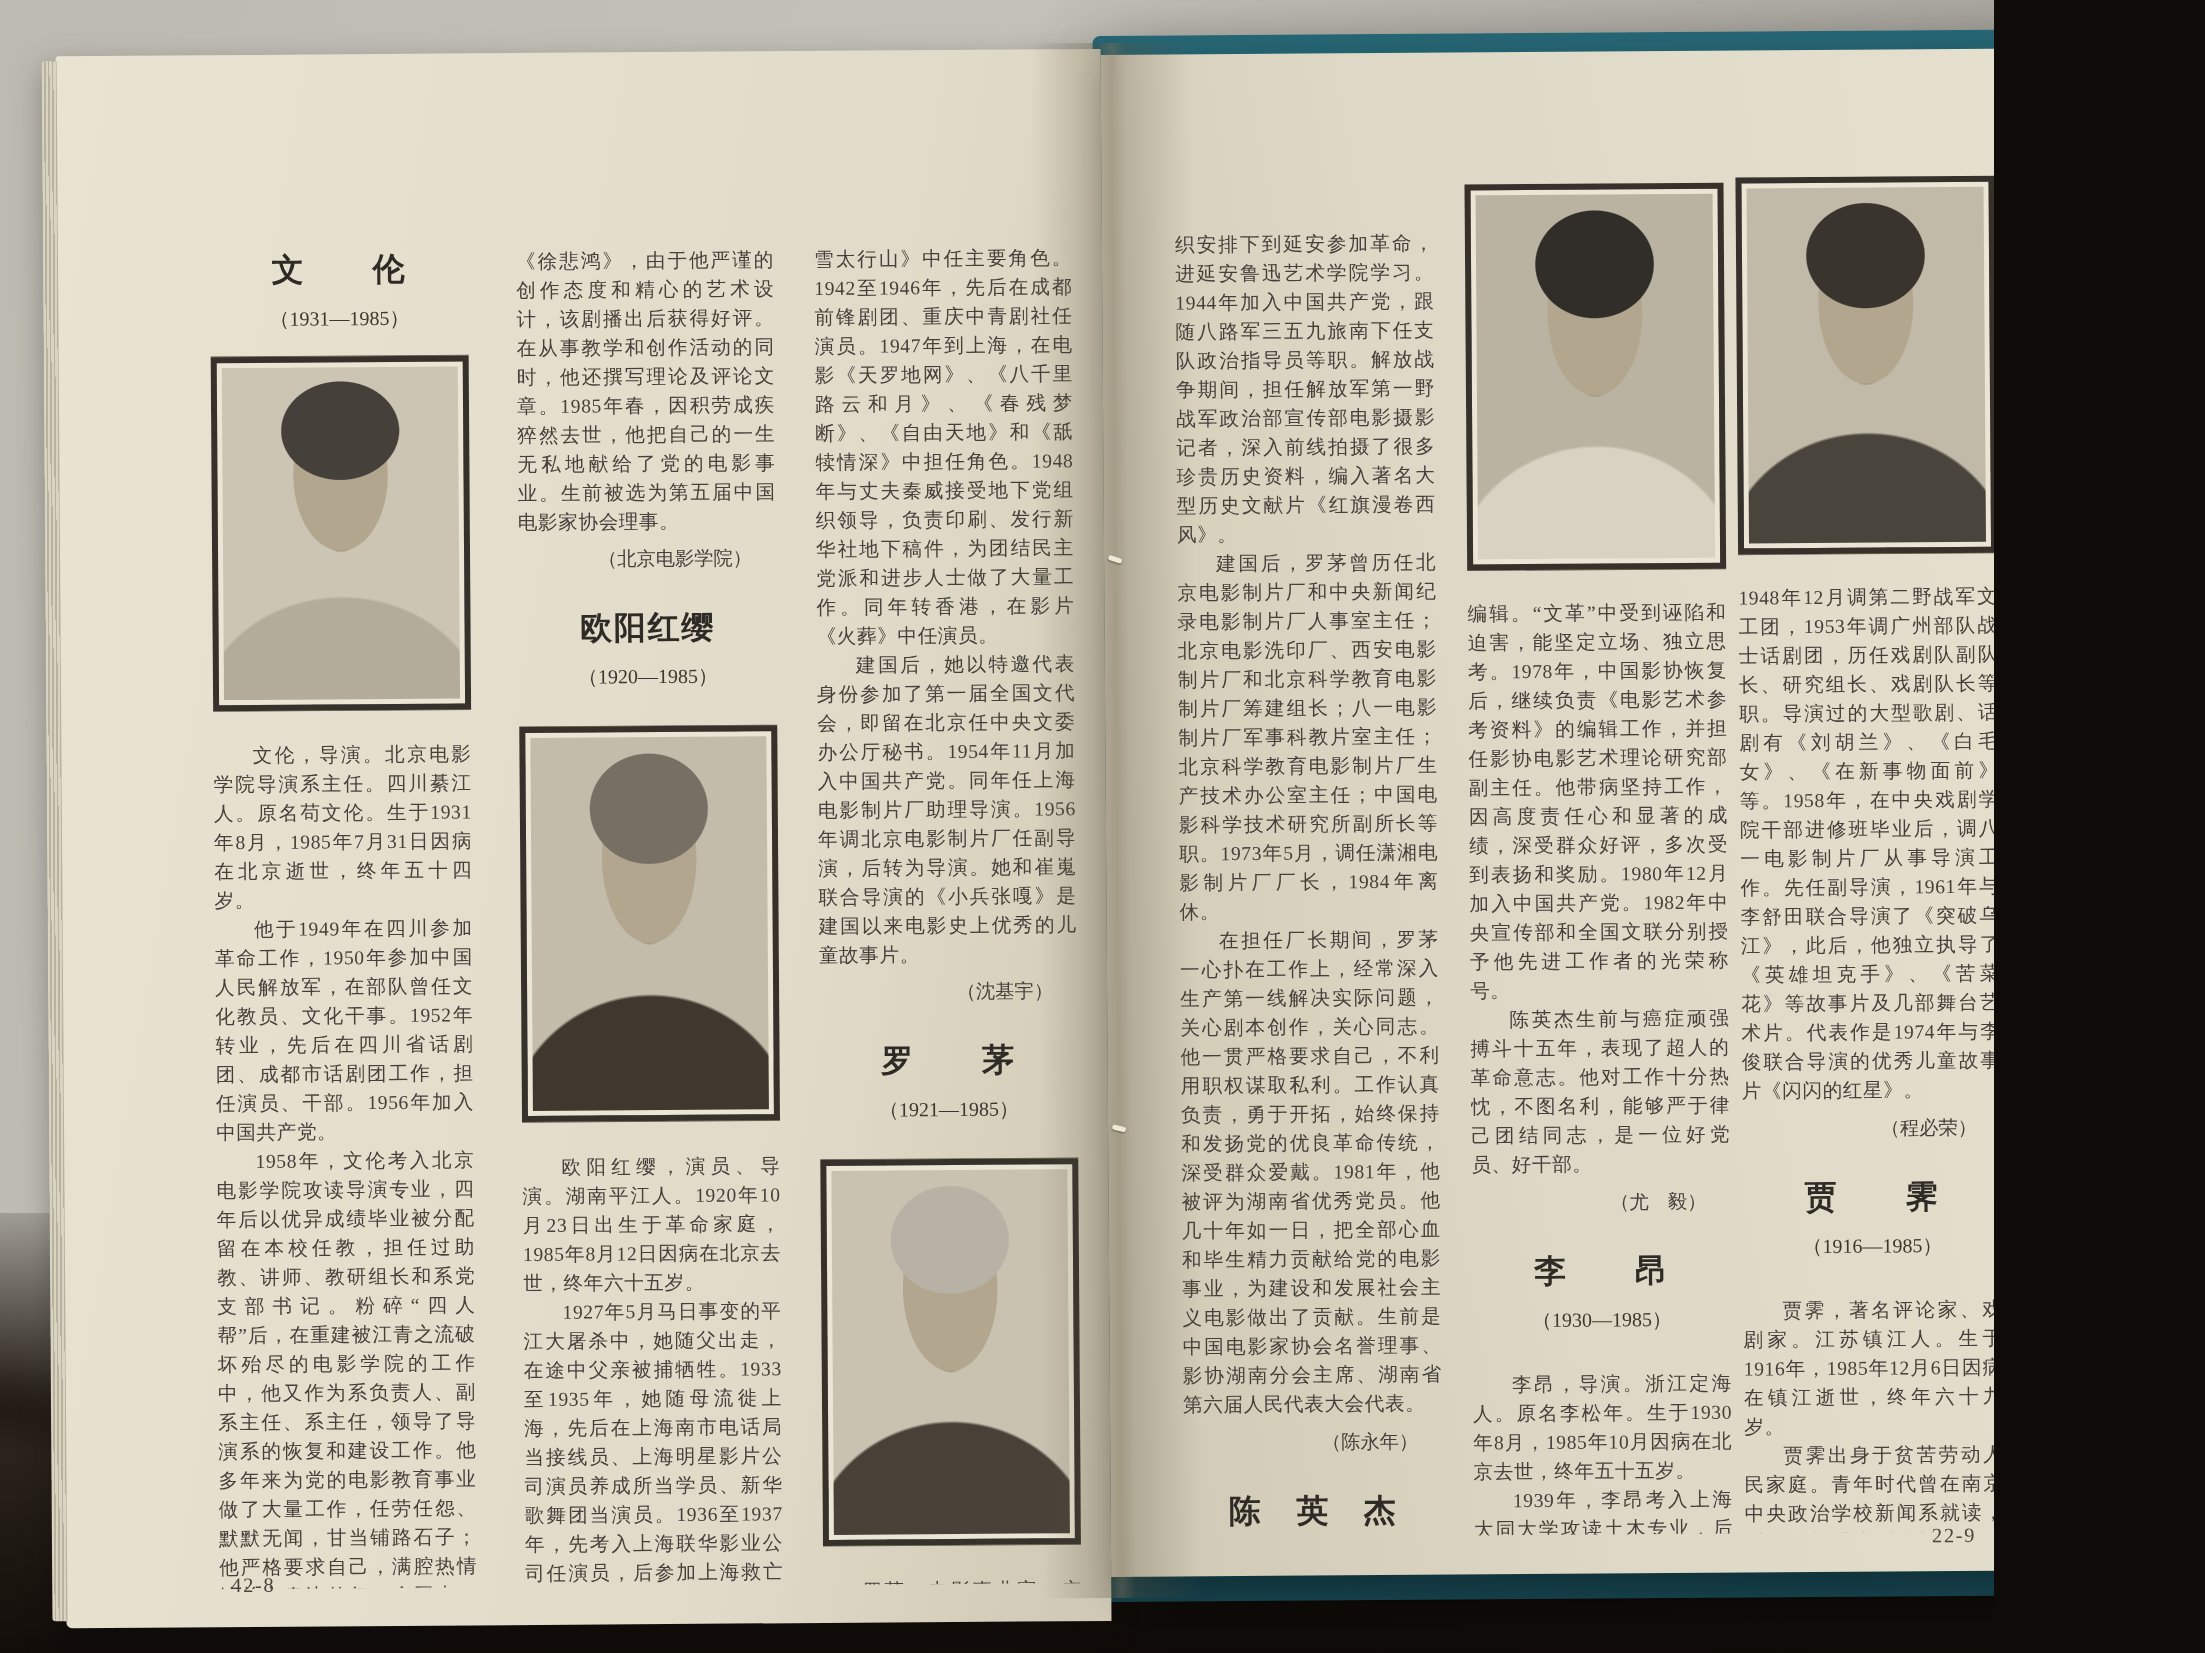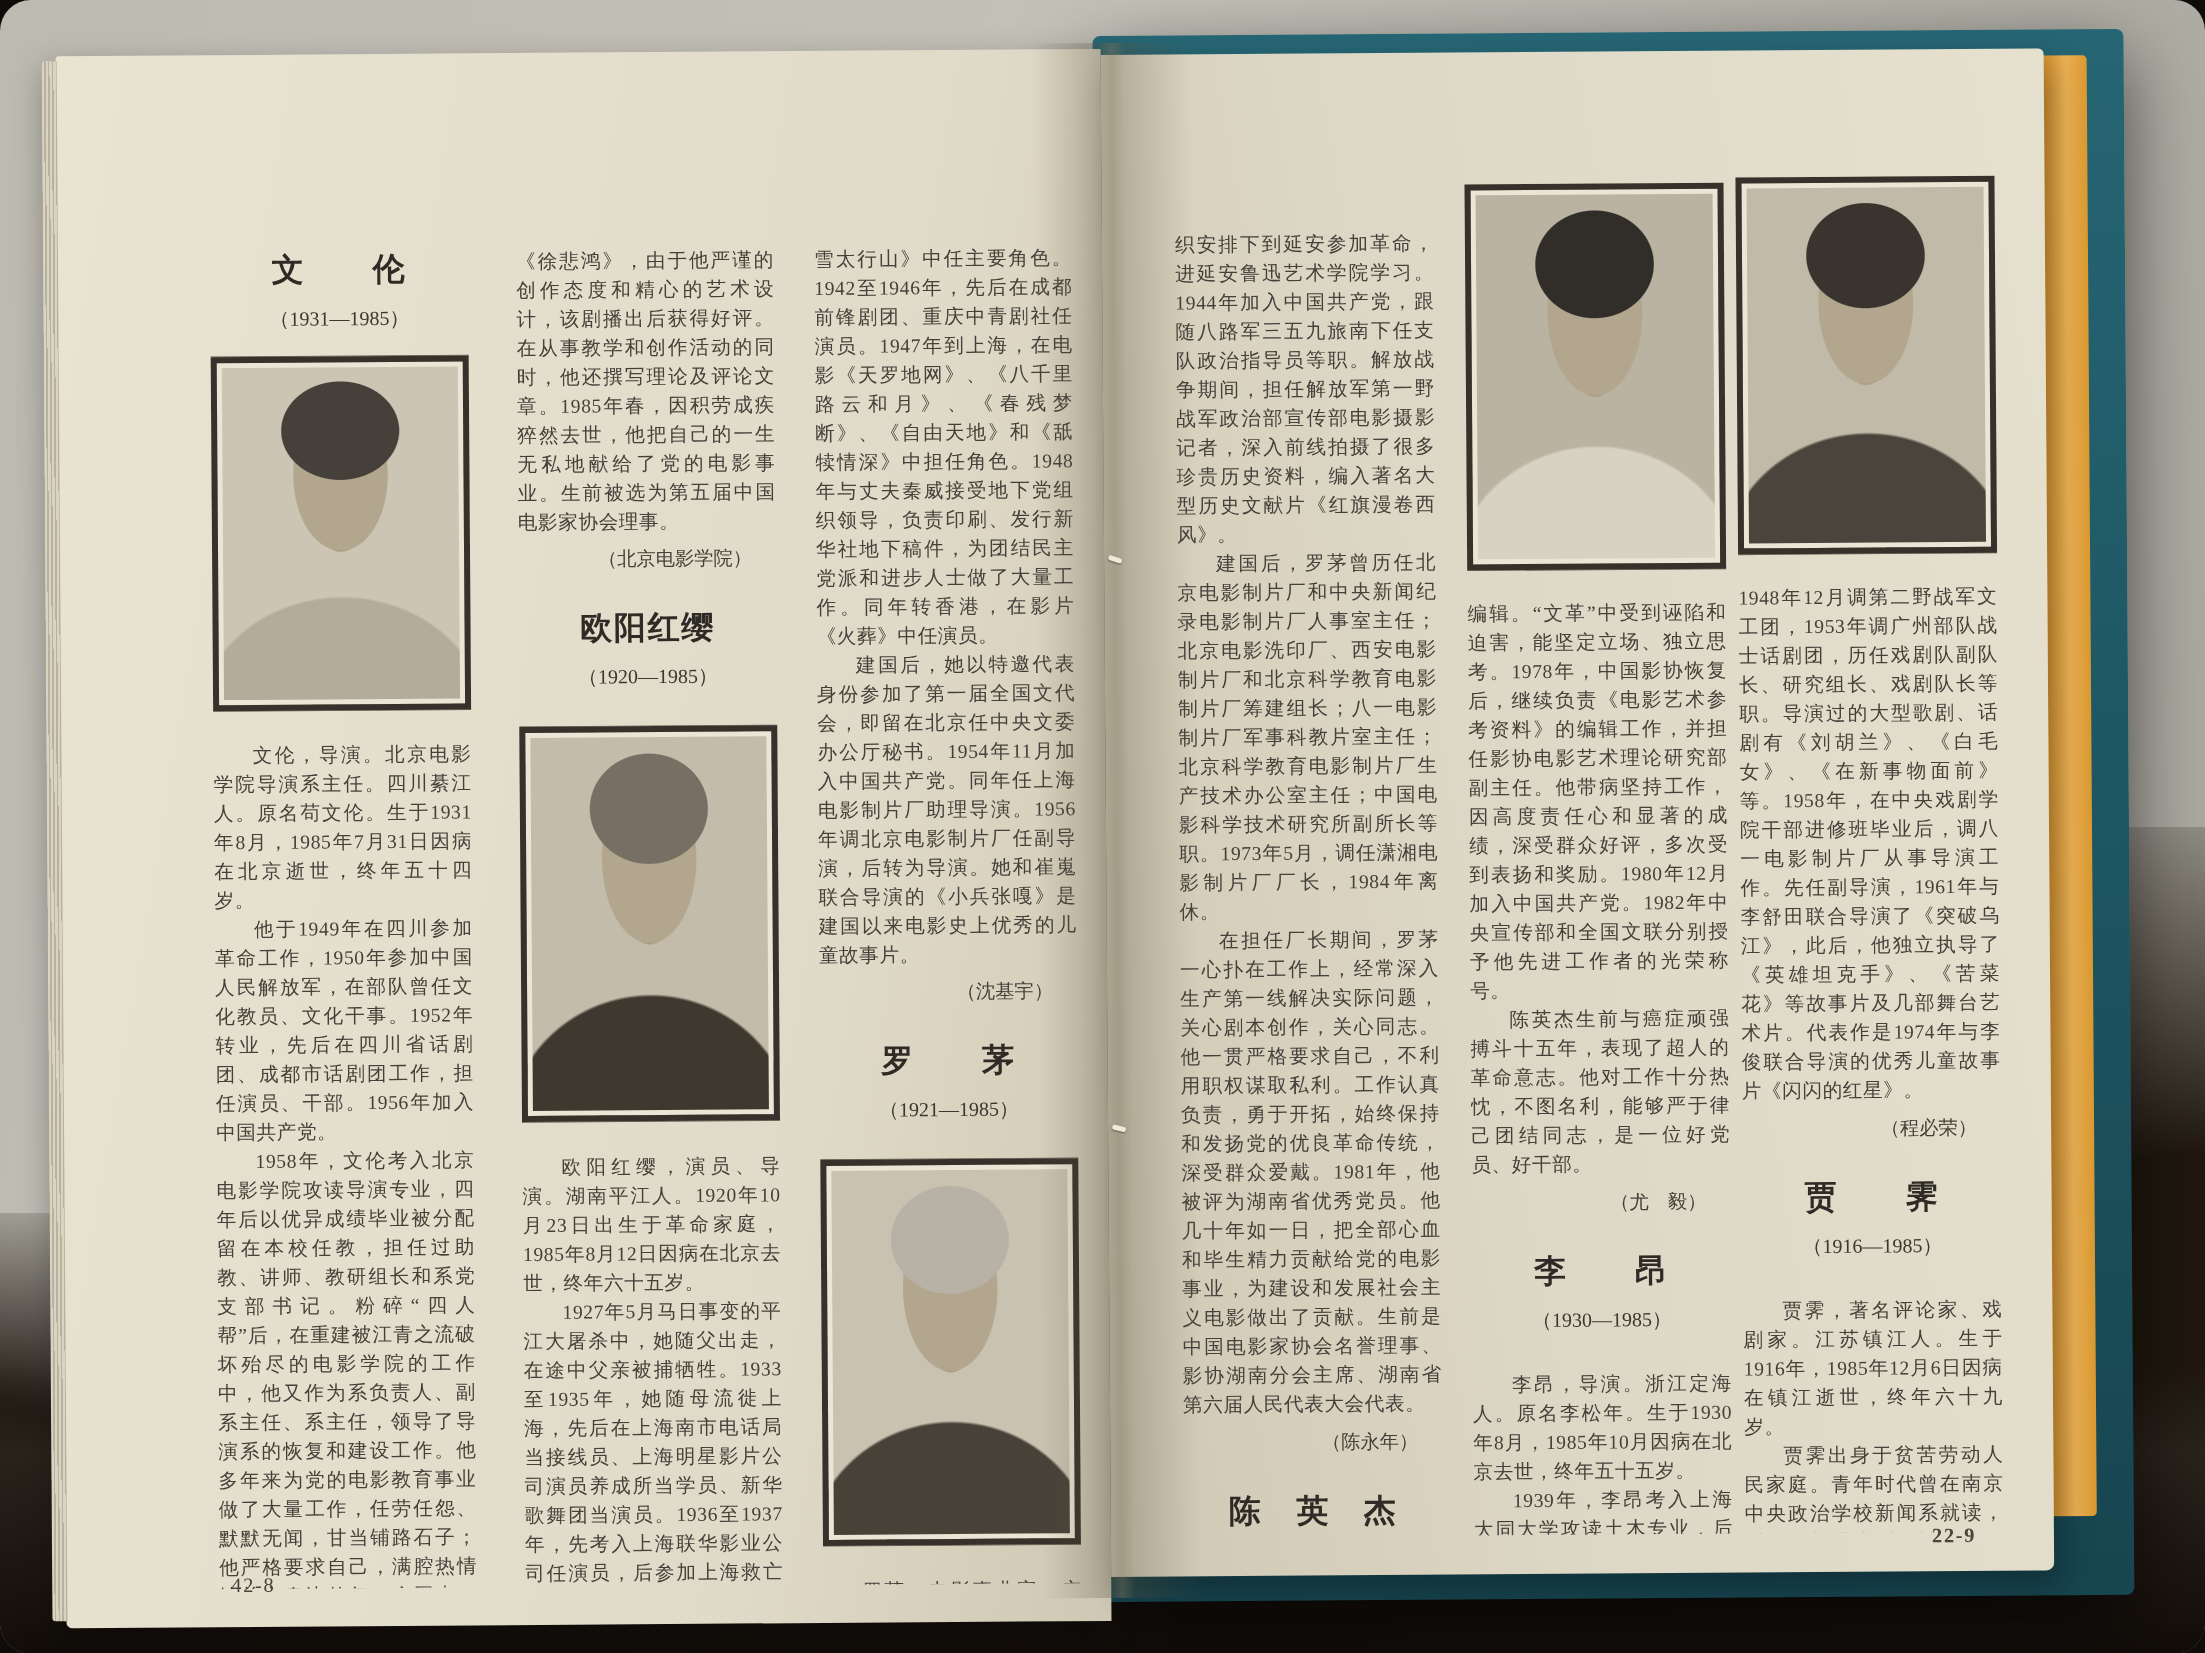--- a/index.html
+++ b/index.html
@@ -1,19 +1,19 @@
 <!DOCTYPE html>
 <html style="font-size:8.8px"><head>
 <meta charset="utf-8">
 <style>
   html,body{margin:0;padding:0;background:#0e0b08;}
   *{box-sizing:border-box;}
-  .scene{position:relative;width:2205px;height:1654px;overflow:hidden;
+  .scene{position:relative;width:1994px;height:1654px;overflow:hidden;
          background:linear-gradient(100deg,#bcbab1 0%,#c3c1b8 45%,#a8a69d 100%);
-         font-family:"Liberation Serif","DejaVu Serif",serif;border-radius:31px;}
+         font-family:"Liberation Serif","DejaVu Serif",serif;}
   .cloth-bottom{position:absolute;left:0;right:0;bottom:0;height:287px;
          background:linear-gradient(180deg,rgba(42,35,28,0) 0%,#2a231c 30%,#120d09 100%);}
   .cloth-right{position:absolute;right:0;bottom:0;width:606px;height:827px;
          background:radial-gradient(120% 110% at 100% 100%,#20180f 0 55%,rgba(32,24,15,0) 100%);}
   .cloth-left{position:absolute;left:0;bottom:0;width:265px;height:441px;
          background:radial-gradient(110% 110% at 0% 100%,#1a130d 0 50%,rgba(26,19,13,0) 100%);}
 
   .book{position:absolute;left:50px;top:32px;width:2101px;height:1599px;transform:rotate(-0.4deg);}
   .cover{position:absolute;left:1048px;top:4.4px;width:1031px;height:1566px;background:
          linear-gradient(180deg,#266573,#1c535f 60%,#174550);border-radius:7.7px;
@@ -150,21 +150,21 @@
         <p class="para cont">1948年12月调第二野战军文工团，1953年调广州部队战士话剧团，历任戏剧队副队长、研究组长、戏剧队长等职。导演过的大型歌剧、话剧有《刘胡兰》、《白毛女》、《在新事物面前》等。1958年，在中央戏剧学院干部进修班毕业后，调八一电影制片厂从事导演工作。先任副导演，1961年与李舒田联合导演了《突破乌江》，此后，他独立执导了《英雄坦克手》、《苦菜花》等故事片及几部舞台艺术片。代表作是1974年与李俊联合导演的优秀儿童故事片《闪闪的红星》。</p>
         <div class="attr">（程必荣）</div>
         <div class="heading">
           <div class="h-name">贾　　霁</div>
           <div class="h-dates">（1916—1985）</div>
         </div>
         <p class="para">贾霁，著名评论家、戏剧家。江苏镇江人。生于1916年，1985年12月6日因病在镇江逝世，终年六十九岁。</p>
         <p class="para">贾霁出身于贫苦劳动人民家庭。青年时代曾在南京中央政治学校新闻系就读，后因参加进步活动被开除。1937年10月到达延安，在抗日军政大学学习，同年转入延安鲁迅艺术学院学习，毕业后同一批同学开赴前线，曾任华北《新华日报》记者。1939年5月，随徐向前率领的八路军鲁苏豫皖第一纵队挺进山</p>
       </div>
 
-      <div class="pagenum" style="left:821px;top:1475px;font-weight:bold;">22-9</div>
+      <div class="pagenum" style="left:821px;top:1475px;">22-9</div>
     </div>
 
     <div class="gutter"></div>
     <div class="stitch s1"></div>
     <div class="stitch s2"></div>
   </div>
 </div>
 
 
 </body></html>

